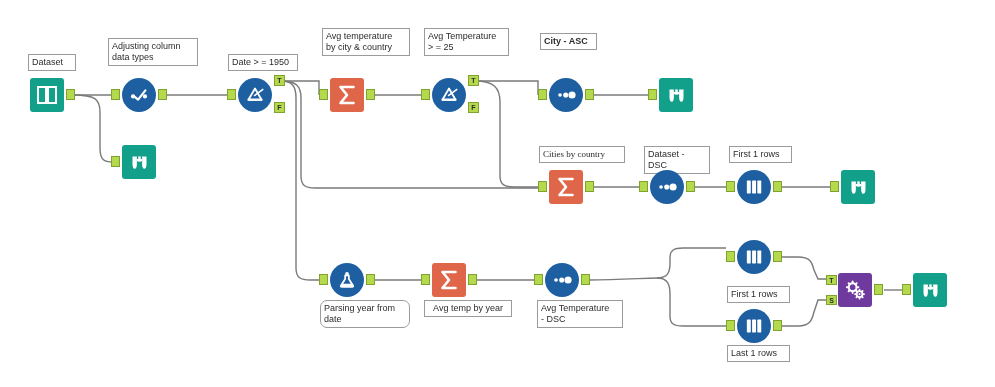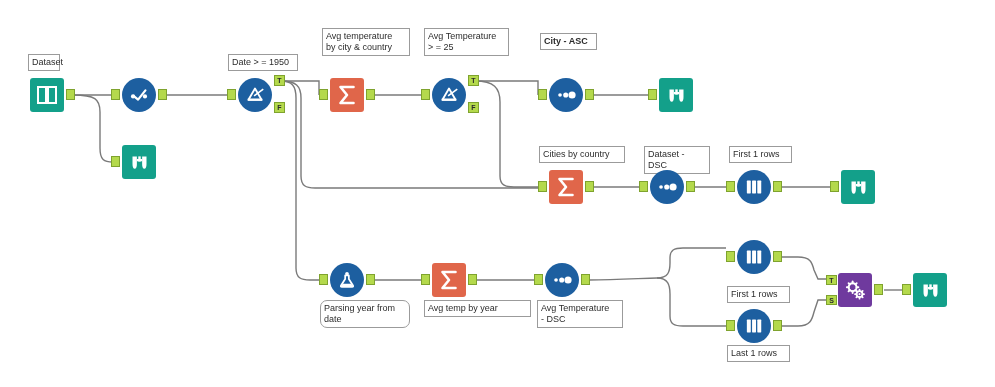--- a/index.html
+++ b/index.html
@@ -76,33 +76,35 @@
       <path d="M 375 280 L 421 280" fill="none" stroke="#7a7a7a" stroke-width="1.4"></path>
       <path d="M 477 280 L 534 280" fill="none" stroke="#7a7a7a" stroke-width="1.4"></path>
       <path d="M 589 280 C 618 280 646 278 657 278" fill="none" stroke="#7a7a7a" stroke-width="1.4"></path>
       <path d="M 657 278 C 668 278 670 272 670 263 L 670 258 C 670 250 674 248 683 248 L 726 248" fill="none" stroke="#7a7a7a" stroke-width="1.4"></path>
       <path d="M 657 278 C 668 278 670 285 670 294 L 670 316 C 670 324 674 326 683 326 L 726 326" fill="none" stroke="#7a7a7a" stroke-width="1.4"></path>
       <path d="M 780 257 L 798 257 C 810 257 812 262 814 270 L 818 279 L 827 279" fill="none" stroke="#7a7a7a" stroke-width="1.4"></path>
       <path d="M 780 326 L 798 326 C 810 326 812 320 814 312 L 818 300 L 827 300" fill="none" stroke="#7a7a7a" stroke-width="1.4"></path>
       <path d="M 884 290 L 902 290" fill="none" stroke="#7a7a7a" stroke-width="1.4"></path>
     </svg>
 
-<div class="label" style="left: 28px; top: 54px; width: 32px; min-height: 16px;">Dataset</div>
+<div class="label" style="left: 28px; top: 54px; width: 48px; min-height: 16px;">Dataset</div>
+    <div class="label" style="left: 108px; top: 38px; width: 90px; min-height: 28px;">Adjusting column
+data types</div>
     <div class="label" style="left: 228px; top: 54px; width: 70px; min-height: 16px;">Date &gt; = 1950</div>
     <div class="label" style="left: 322px; top: 28px; width: 88px; min-height: 28px;">Avg temperature
 by city &amp; country</div>
     <div class="label" style="left: 424px; top: 28px; width: 85px; min-height: 28px;">Avg Temperature
 &gt; = 25</div>
     <div class="label" style="left: 540px; top: 33px; width: 57px; min-height: 16px; font-weight: bold;">City - ASC</div>
-    <div class="label" style="left: 539px; top: 146px; width: 86px; min-height: 16px;">Cities by country</div>
+    <div class="label" style="left: 539px; top: 146px; width: 86px; min-height: 16px; font-family: Liberation Serif, serif;">Cities by country</div>
     <div class="label" style="left: 644px; top: 146px; width: 66px; min-height: 16px;">Dataset - DSC</div>
     <div class="label" style="left: 729px; top: 146px; width: 63px; min-height: 16px;">First 1 rows</div>
     <div class="label" style="left: 320px; top: 300px; width: 90px; min-height: 28px; border-radius: 7px;">Parsing year from
 date</div>
-    <div class="label" style="left: 424px; top: 300px; width: 107px; min-height: 16px;">Avg temp by year</div>
+    <div class="label" style="left: 424px; top: 300px; width: 88px; min-height: 16px; text-align: center;">Avg temp by year</div>
     <div class="label" style="left: 537px; top: 300px; width: 86px; min-height: 28px;">Avg Temperature
 - DSC</div>
     <div class="label" style="left: 727px; top: 286px; width: 63px; min-height: 16px;">First 1 rows</div>
     <div class="label" style="left: 727px; top: 345px; width: 63px; min-height: 16px;">Last 1 rows</div>
     <div class="node" style="left: 30px; top: 78px;">
       <div class="shape sq" style="background: rgb(19, 160, 138);">
         <svg viewBox="0 0 24 24" width="24" height="24">
           <path d="M3 4 H11 V20 H3 Z" fill="none" stroke="#ffffff" stroke-width="2"></path>
           <path d="M13 4 H21 V20 H13 Z" fill="none" stroke="#ffffff" stroke-width="2"></path>
           <rect x="11" y="4" width="2" height="16" fill="#ffffff"></rect>

